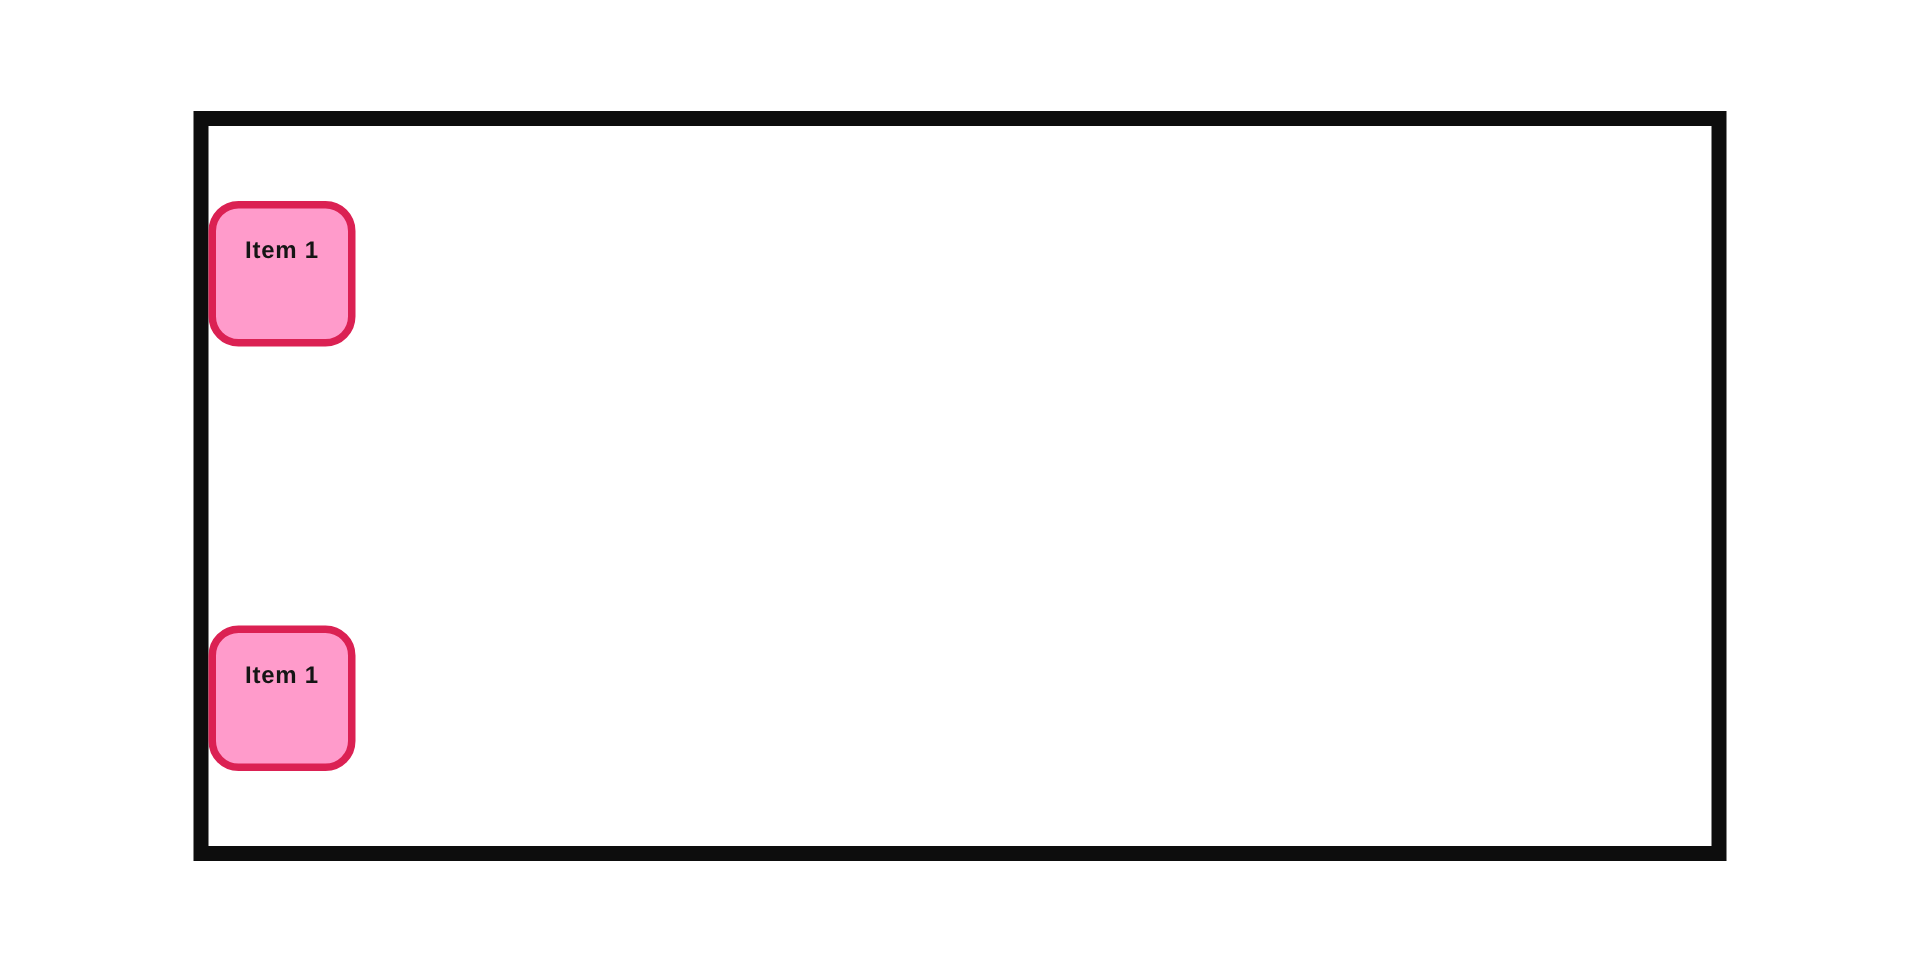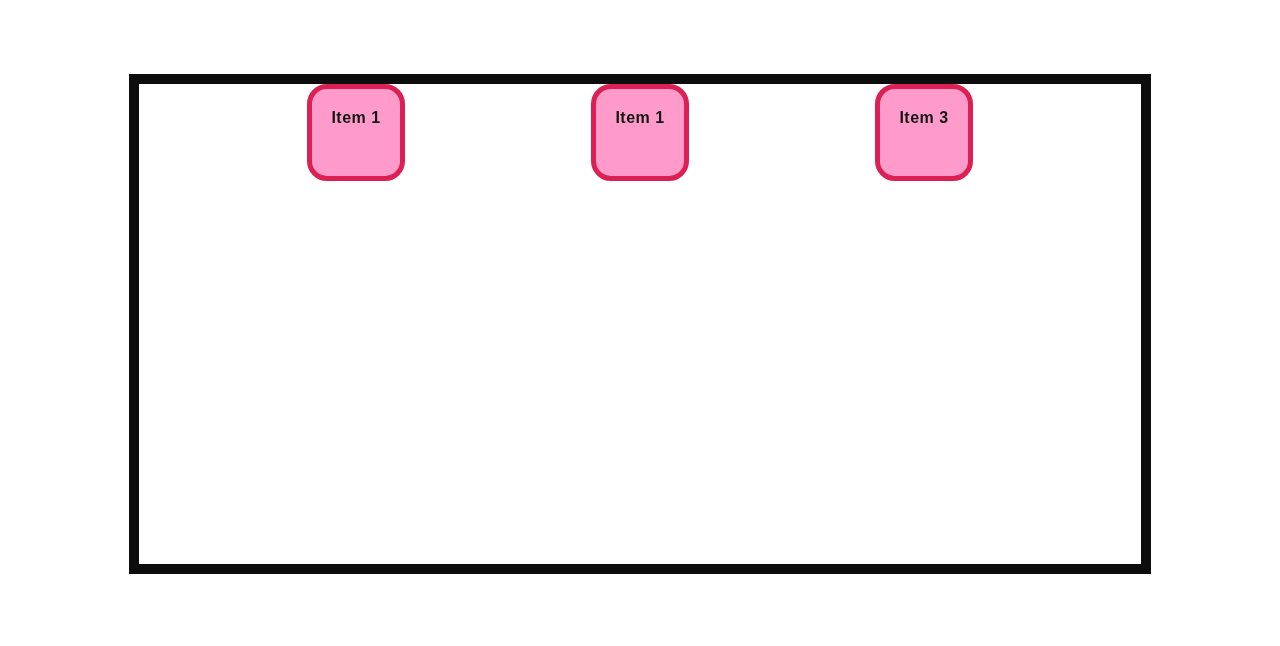--- a/index.html
+++ b/index.html
@@ -2,21 +2,21 @@
 <html style="--item-fill: #ff9bcb; --item-border: #db2153; --container-border: #0d0d0d; --item-text: #151515; --page-background: #ffffff;"><head>
 <meta charset="utf-8">
 <style>
   :root {
     --item-fill: #ff9bcb;
     --item-border: #db2153;
     --container-border: #0d0d0d;
     --item-text: #151515;
     --page-background: #ffffff;
   }
-  * { box-sizing: border-box; }
+  * { box-sizing: border-box; flex-direction: column; }
   html, body {
     margin: 0;
     padding: 0;
     width: 1280px;
     height: 646px;
     background: var(--page-background);
     font-family: "Liberation Sans", sans-serif;
     overflow: hidden;
   }
   .drop-container {
@@ -45,14 +45,13 @@
     cursor: grab;
     user-select: none;
   }
 </style>
 </head>
 <body>
 
 <div class="drop-container">
   <div class="item">Item 1</div>
   <div class="item">Item 1</div>
-  <div class="item">Item 3</div>
 </div>
 
 </body></html>

